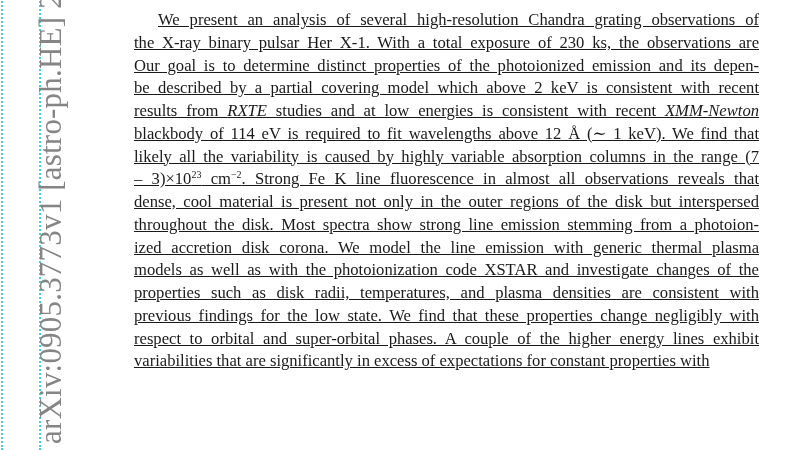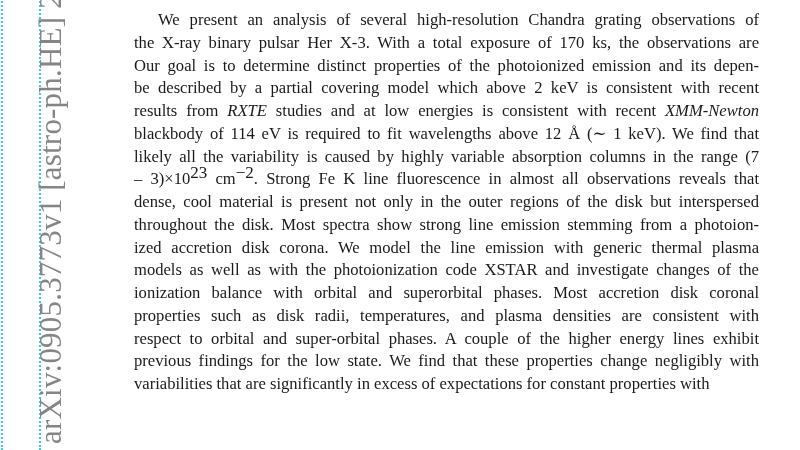--- a/index.html
+++ b/index.html
@@ -59,58 +59,58 @@
       font-size: 16.6px;
       line-height: 22.75px;
       color: #1a1a1a;
     }
     .abstract .line {
       display: block;
       white-space: nowrap;
       text-align: justify;
       text-align-last: justify;
       height: 22.75px;
+      text-decoration: underline;
     }
     .abstract .line.first {
       padding-left: 24px;
     }
     .abstract .line.clipped {
       text-align-last: left;
     }
     .abstract em { font-style: italic; }
     .abstract sup {
-      font-size: 17px;
+      font-size: 10px;
       line-height: 0;
       vertical-align: 6px;
     }
   </style>
 </head>
 <body>
 
 <div class="page">
 
   <div class="stamp">
     <div class="dots-left"></div>
     <div class="dots-right"></div>
     <div class="stamp-text">arXiv:0905.3773v1  [astro-ph.HE]  2</div>
   </div>
 
   <div class="abstract">
     <span class="line first">We present an analysis of several high-resolution Chandra grating observations of</span>
-    <span class="line">the X-ray binary pulsar Her X-3. With a total exposure of 170 ks, the observations are</span>
+    <span class="line">the X-ray binary pulsar Her X-1. With a total exposure of 230 ks, the observations are</span>
     <span class="line">Our goal is to determine distinct properties of the photoionized emission and its depen-</span>
     <span class="line">be described by a partial covering model which above 2 keV is consistent with recent</span>
     <span class="line"><span>results from </span><em>RXTE</em><span> studies and at low energies is consistent with recent </span><em>XMM-Newton</em></span>
     <span class="line">blackbody of 114 eV is required to fit wavelengths above 12 Å  (∼ 1 keV). We find that</span>
     <span class="line">likely all the variability is caused by highly variable absorption columns in the range (7</span>
     <span class="line"><span>– 3)×10</span><sup>23</sup><span> cm</span><sup>−2</sup><span>. Strong Fe K line fluorescence in almost all observations reveals that</span></span>
     <span class="line">dense, cool material is present not only in the outer regions of the disk but interspersed</span>
     <span class="line">throughout the disk. Most spectra show strong line emission stemming from a photoion-</span>
     <span class="line">ized accretion disk corona. We model the line emission with generic thermal plasma</span>
     <span class="line">models as well as with the photoionization code XSTAR and investigate changes of the</span>
-    <span class="line">ionization balance with orbital and superorbital phases. Most accretion disk coronal</span>
     <span class="line">properties such as disk radii, temperatures, and plasma densities are consistent with</span>
+    <span class="line">previous findings for the low state. We find that these properties change negligibly with</span>
     <span class="line">respect to orbital and super-orbital phases. A couple of the higher energy lines exhibit</span>
-    <span class="line">previous findings for the low state. We find that these properties change negligibly with</span>
     <span class="line clipped">variabilities that are significantly in excess of expectations for constant properties with</span>
   </div>
 
 </div>
 
 </body></html>

